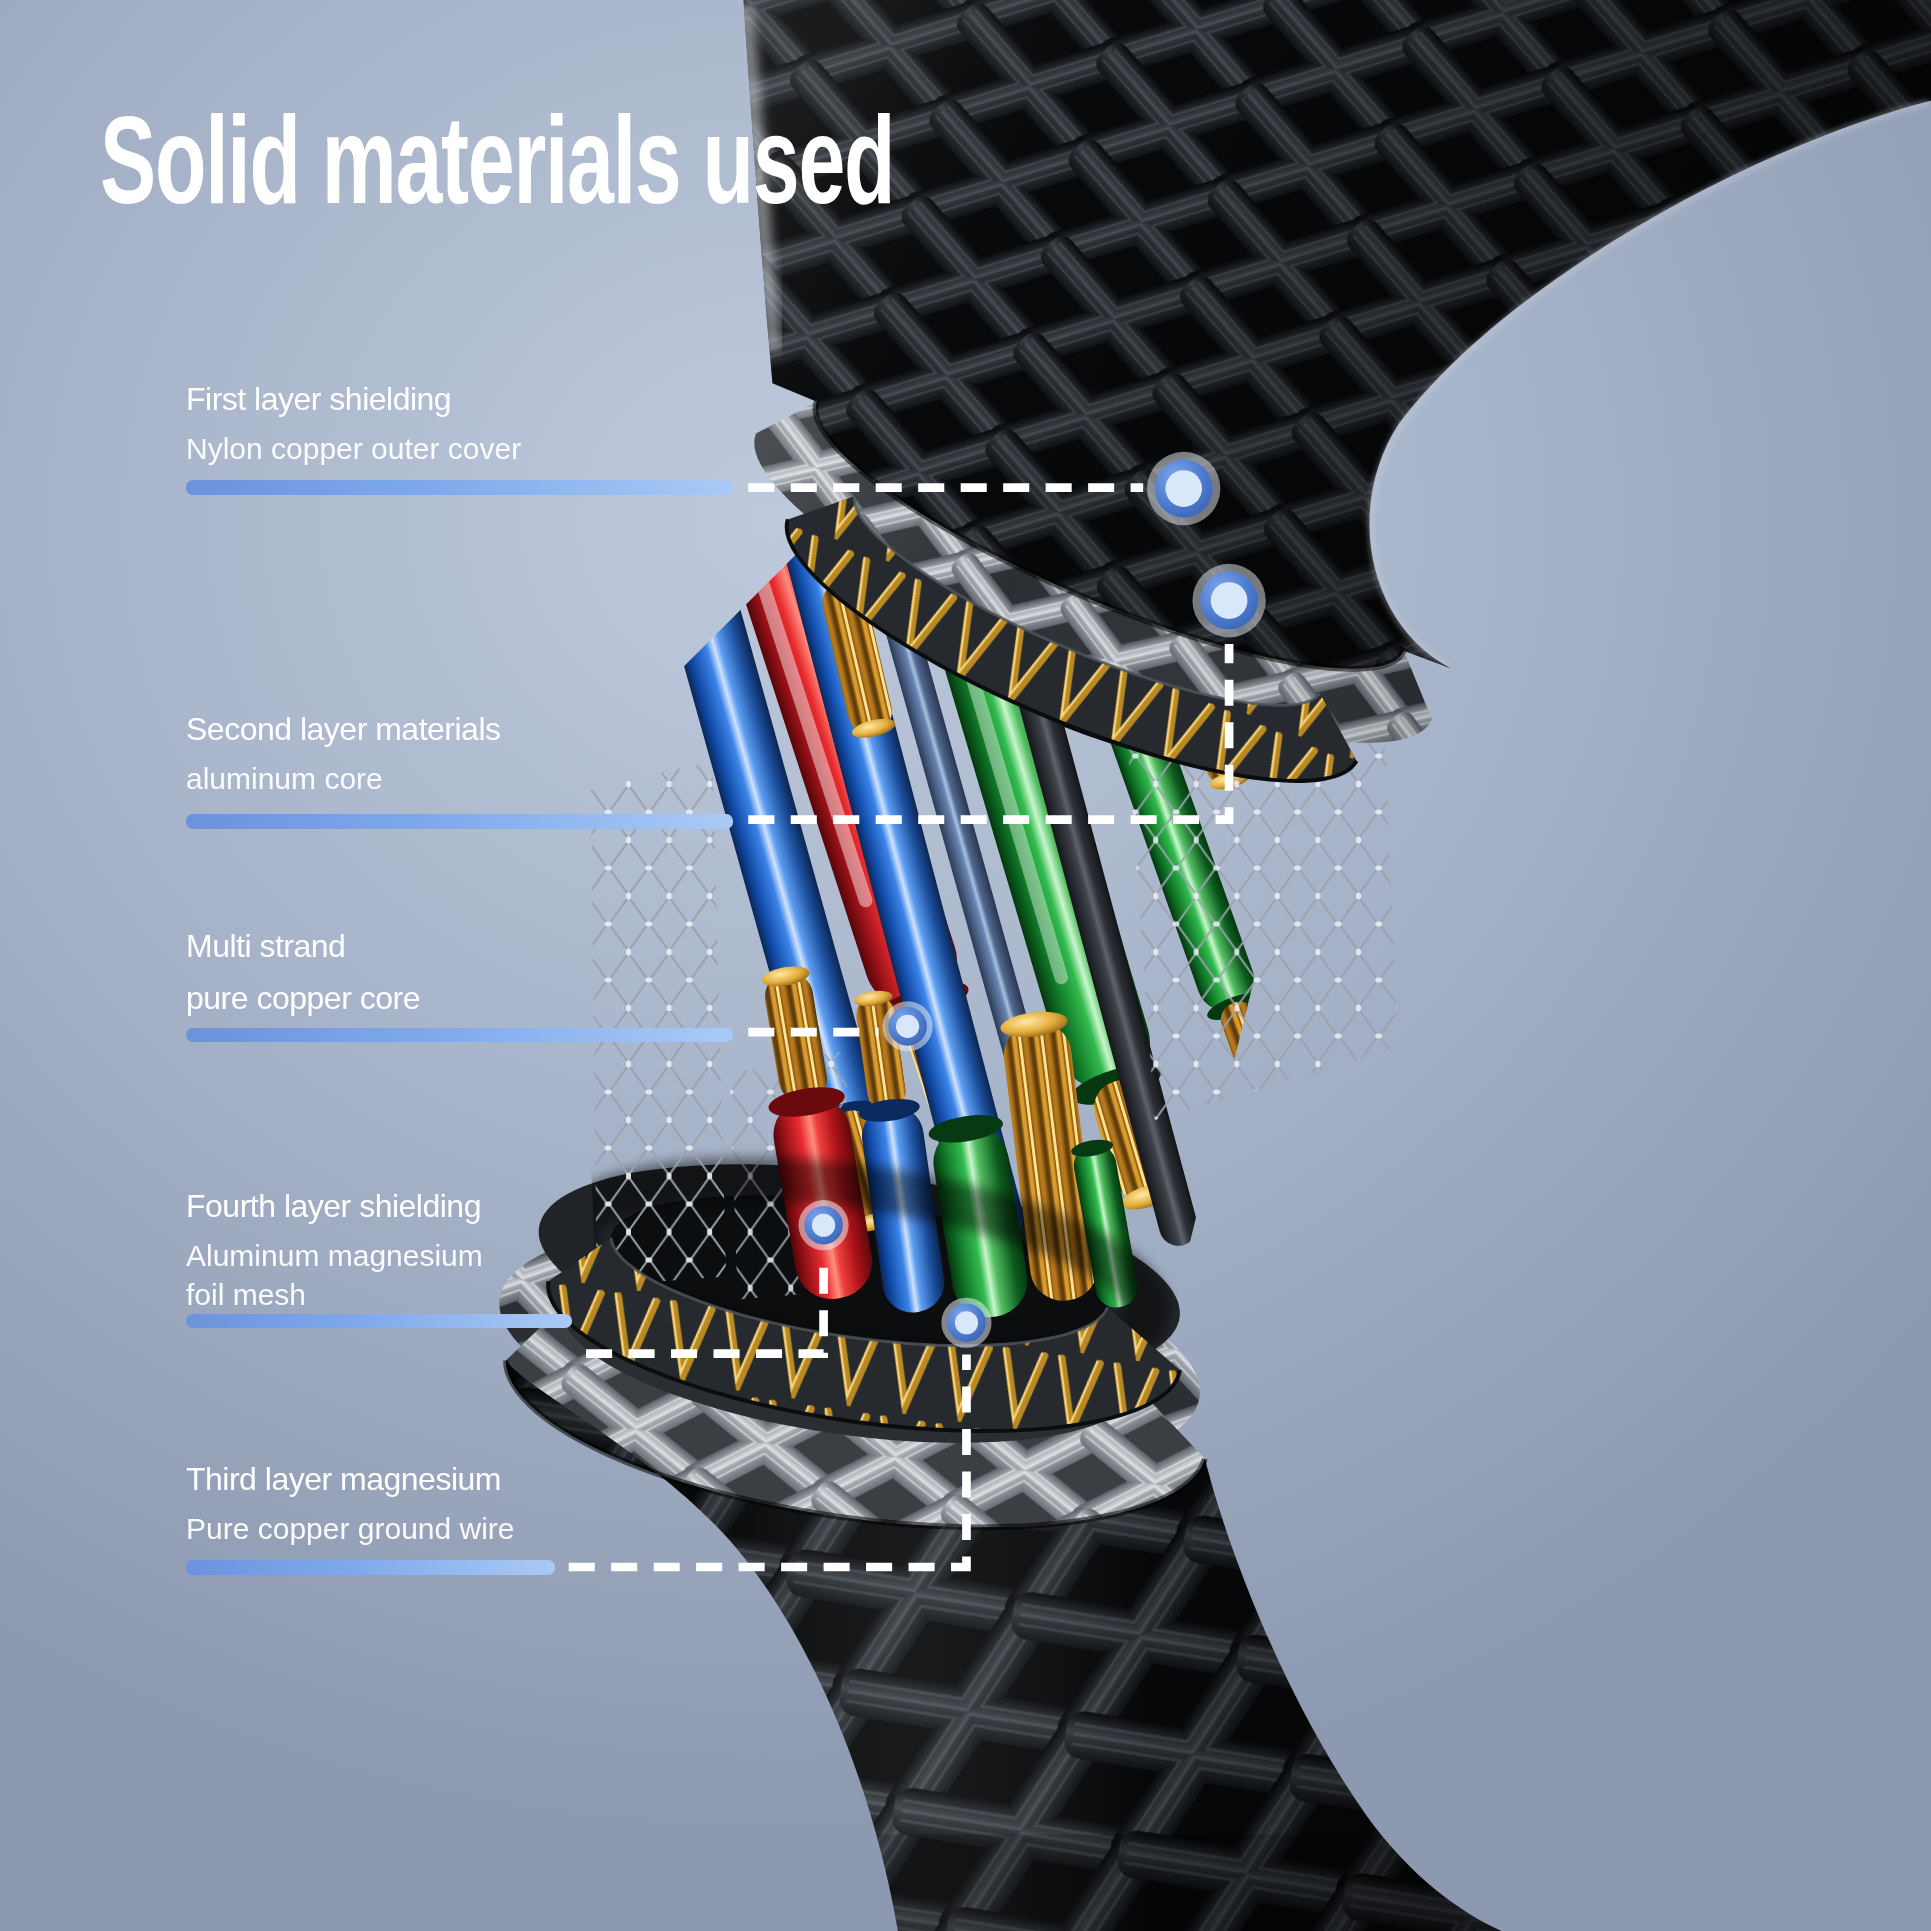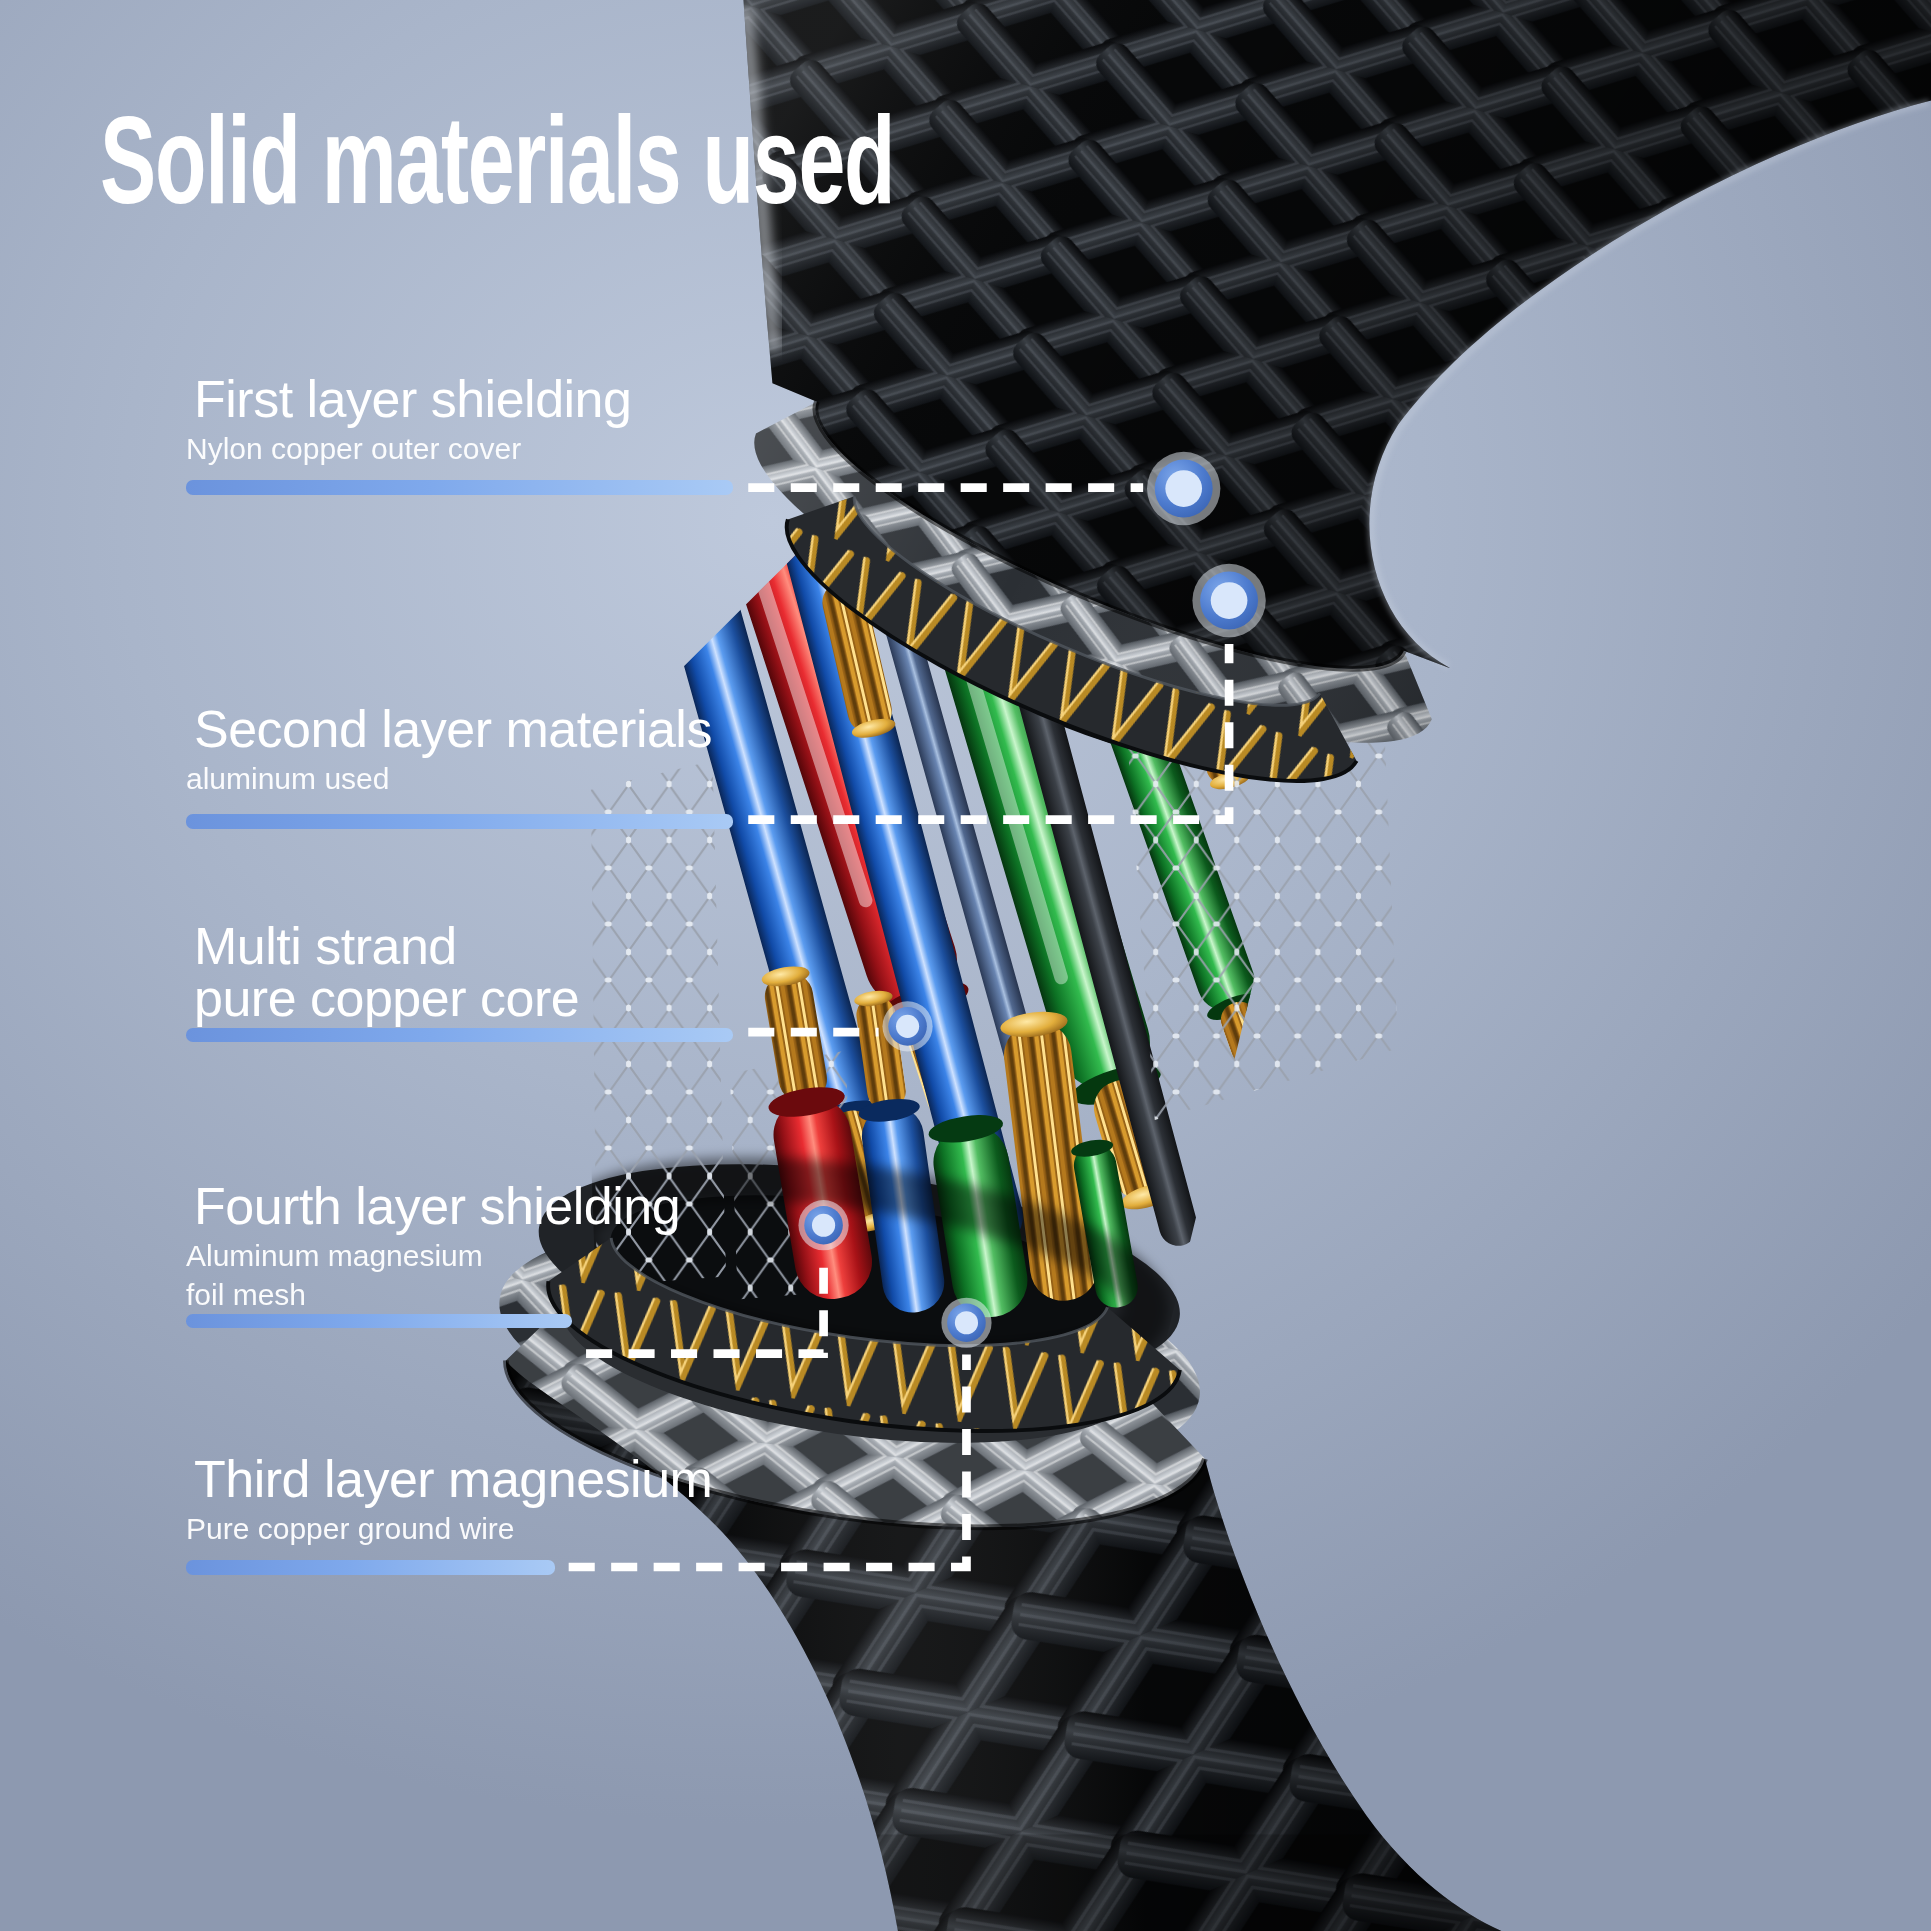--- a/index.html
+++ b/index.html
@@ -4,21 +4,21 @@
 <style>
   html,body{margin:0;padding:0;background:#8e9ab1;}
   .stage{position:relative;width:1931px;height:1931px;overflow:hidden;
     background:radial-gradient(1448px 1303px at 40% 27%, #bec9dc 0%, #a9b5ca 45%, #8d99b0 100%);
     font-family:"Liberation Sans", sans-serif;text-decoration:underline;}
   svg.art{position:absolute;left:0;top:0;width:1931px;height:1931px;}
   .title{position:absolute;left:100px;top:89px;margin:0;color:#ffffff;
     font-size:124px;font-weight:700;letter-spacing:-1.9px;white-space:nowrap;
     transform:scaleX(.68);transform-origin:0 0;}
   .callout{position:absolute;left:186px;color:#ffffff;}
-  .co-head{font-size:52px;line-height:52px;letter-spacing:-0.5px;white-space:pre-line;margin-left:8px;}
+  .co-head{font-size:32px;line-height:52px;letter-spacing:-0.5px;white-space:pre-line;}
   .co-sub{font-size:30px;line-height:39px;margin-top:3.9px;color:rgba(255,255,255,0.95);white-space:pre-line;}
   .co-bar{height:14.5px;border-radius:6.8px;
     background:linear-gradient(90deg,#6b93dd 0%,#7fa9ec 45%,#a9caf5 100%);}
   #co1{top:373px}  #co1 .co-bar{width:547px;margin-top:12.6px}
   #co2{top:703px}  #co2 .co-bar{width:547px;margin-top:16.4px}
   #co3{top:920px}  #co3 .co-bar{width:547px;margin-top:3.9px}
   #co4{top:1180px} #co4 .co-bar{width:386px;margin-top:0}
   #co5{top:1453px} #co5 .co-bar{width:369px;margin-top:12.6px}
   .dash{fill:none;stroke:#ffffff;stroke-width:9;stroke-dasharray:27 17;}
 </style>
@@ -372,21 +372,21 @@
 
 <h1 class="title">Solid materials used</h1>
 
 <div class="callout" id="co1">
   <div class="co-head">First layer shielding</div>
   <div class="co-sub">Nylon copper outer cover</div>
   <div class="co-bar"></div>
 </div>
 <div class="callout" id="co2">
   <div class="co-head">Second layer materials</div>
-  <div class="co-sub">aluminum used</div>
+  <div class="co-sub">aluminum core</div>
   <div class="co-bar"></div>
 </div>
 <div class="callout" id="co3">
   <div class="co-head">Multi strand
 pure copper core</div>
   <div class="co-sub"></div>
   <div class="co-bar"></div>
 </div>
 <div class="callout" id="co4">
   <div class="co-head">Fourth layer shielding</div>

